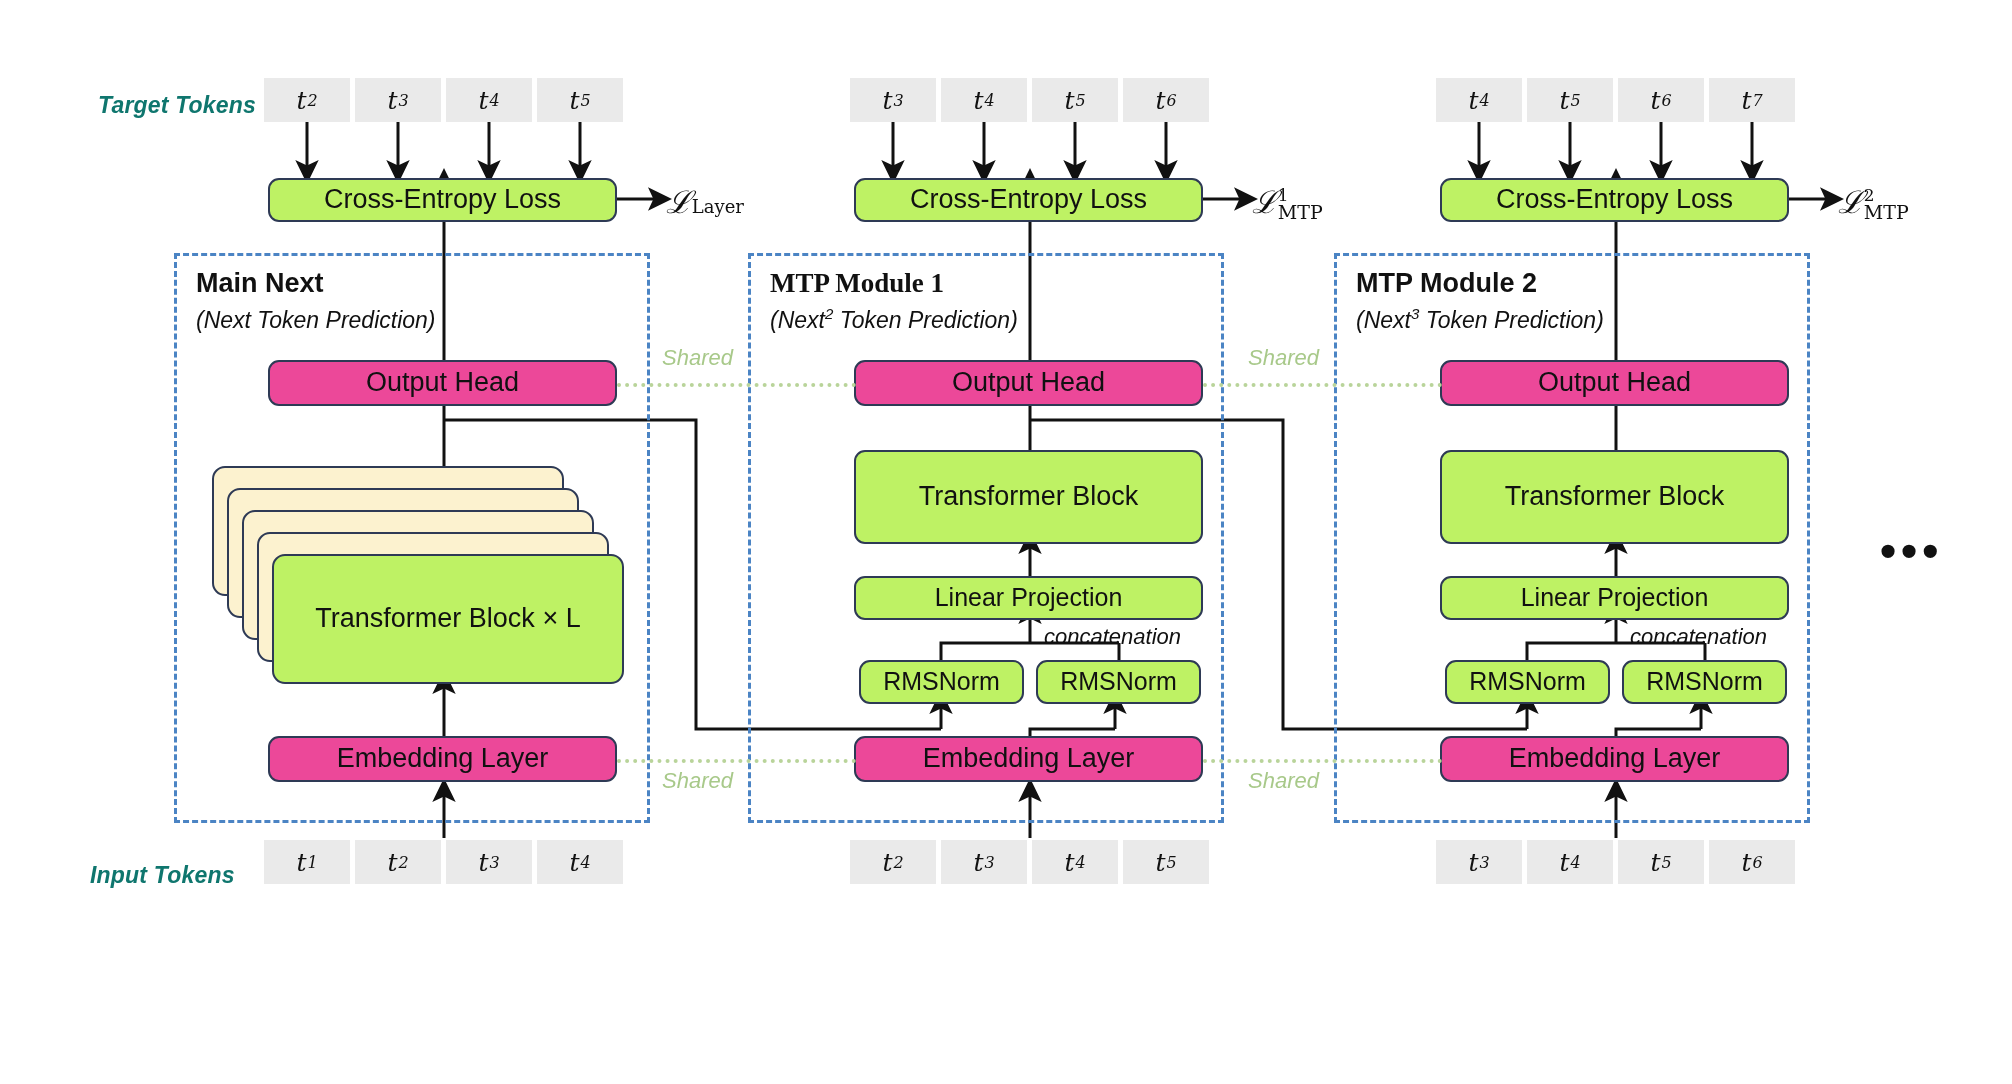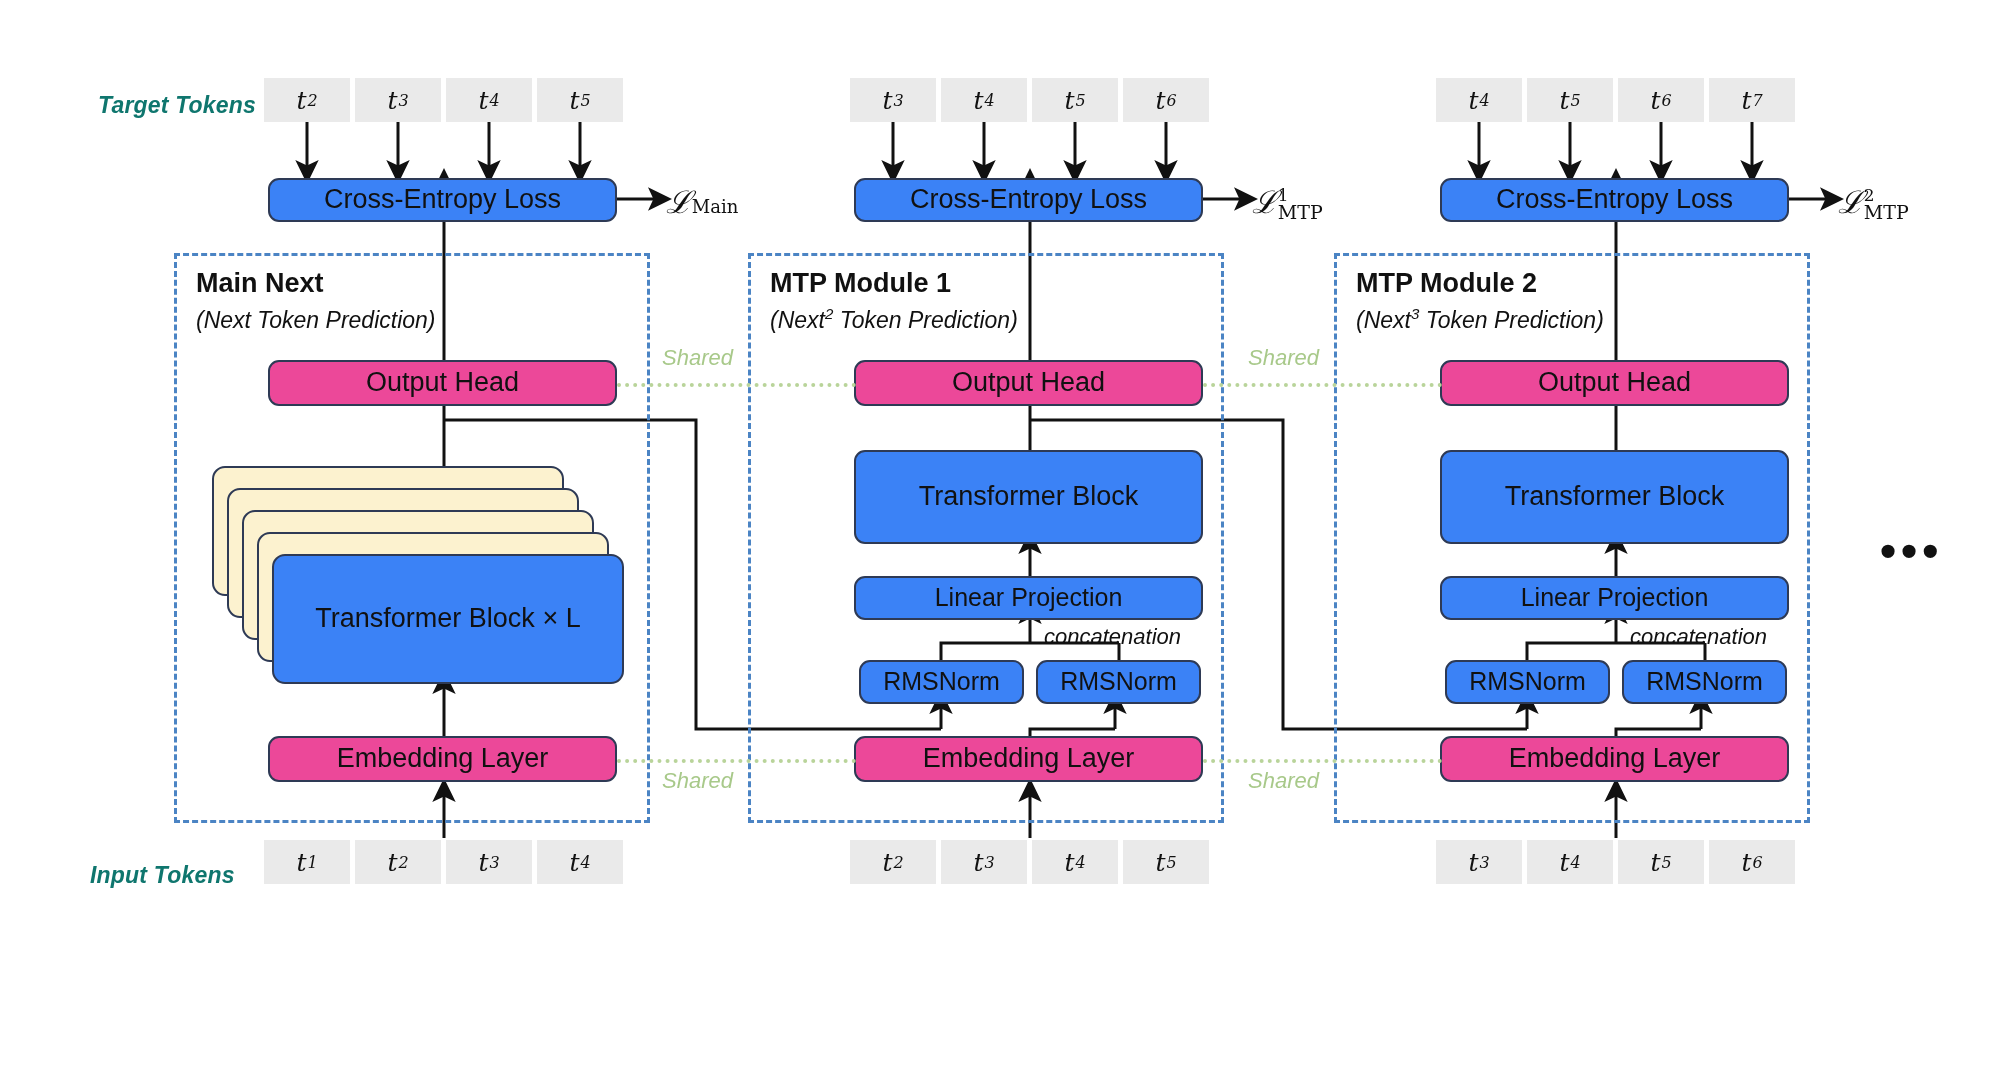--- a/index.html
+++ b/index.html
@@ -15,21 +15,21 @@
   
   .token{position:absolute;background:#eaeaea;border:0;height:44px;width:86px;
          display:flex;align-items:center;justify-content:center;
          font-family:"DejaVu Serif",serif;font-style:italic;font-size:25px;color:#111;}
   .token .sub{font-size:16px;font-style:italic;vertical-align:-5px;margin-left:1px;}
 
   
   .node{position:absolute;box-sizing:border-box;border:2.5px solid #2e3a55;
         border-radius:11px;display:flex;align-items:center;justify-content:center;
         font-size:27px;color:#111;text-align:center;line-height:1.1;}
-  .yellow{background:#3b82f6;}
+  .yellow{background:#bef264;}
   .green{background:#ec4899;}
   .small{font-size:25px;}
 
   
   .stackbox{position:absolute;box-sizing:border-box;border:2.5px solid #2e3a55;
             border-radius:13px;background:#fcf2cf;}
 
   
   .frame{position:absolute;box-sizing:border-box;border:3px dashed #4b84c4;
          background:transparent;}
@@ -142,21 +142,21 @@
 
   <div class="frame" style="left:174px;top:253px;width:476px;height:570px;"></div>
   <div class="frame" style="left:748px;top:253px;width:476px;height:570px;"></div>
   <div class="frame" style="left:1334px;top:253px;width:476px;height:570px;"></div>
 
   <div class="frametitle" style="left:196px;top:268px;">Main Next</div>
   <div class="framesub" style="left:196px;top:305px;">
     <span>(Next</span><sup></sup><span> Token Prediction)</span>
   </div>
 
-  <div class="frametitle" style="left:770px;top:268px;">MTP Module 1</div>
+  <div class="frametitle" style="left:770px;top:268px;font-family:Liberation Serif, serif;">MTP Module 1</div>
   <div class="framesub" style="left:770px;top:305px;">
     <span>(Next</span><sup>2</sup><span> Token Prediction)</span>
   </div>
 
   <div class="frametitle" style="left:1356px;top:268px;">MTP Module 2</div>
   <div class="framesub" style="left:1356px;top:305px;">
     <span>(Next</span><sup>3</sup><span> Token Prediction)</span>
   </div>
 
   <div class="token" style="left:264px;top:78px;">
@@ -208,21 +208,21 @@
   <div class="token" style="left:1709px;top:78px;">
     <span>t</span>
       <span class="sub">7</span>
   </div>
 
   <div class="node yellow" style="left:268px;top:178px;width:349px;height:44px;">Cross-Entropy Loss</div>
   <div class="node yellow" style="left:854px;top:178px;width:349px;height:44px;">Cross-Entropy Loss</div>
   <div class="node yellow" style="left:1440px;top:178px;width:349px;height:44px;">Cross-Entropy Loss</div>
 
   <div class="loss" style="left:666px;top:180px;">
-    <span class="cal">ℒ</span><span class="sb">Main</span>
+    <span class="cal">ℒ</span><span class="sb">Layer</span>
   </div>
   <div class="loss" style="left:1252px;top:180px;">
     <span class="cal">ℒ</span><span class="stk"><span class="up">1</span><span class="dn">MTP</span></span>
   </div>
   <div class="loss" style="left:1838px;top:180px;">
     <span class="cal">ℒ</span><span class="stk"><span class="up">2</span><span class="dn">MTP</span></span>
   </div>
 
   <div class="node green" style="left:268px;top:360px;width:349px;height:46px;">Output Head</div>
   <div class="node green" style="left:854px;top:360px;width:349px;height:46px;">Output Head</div>

